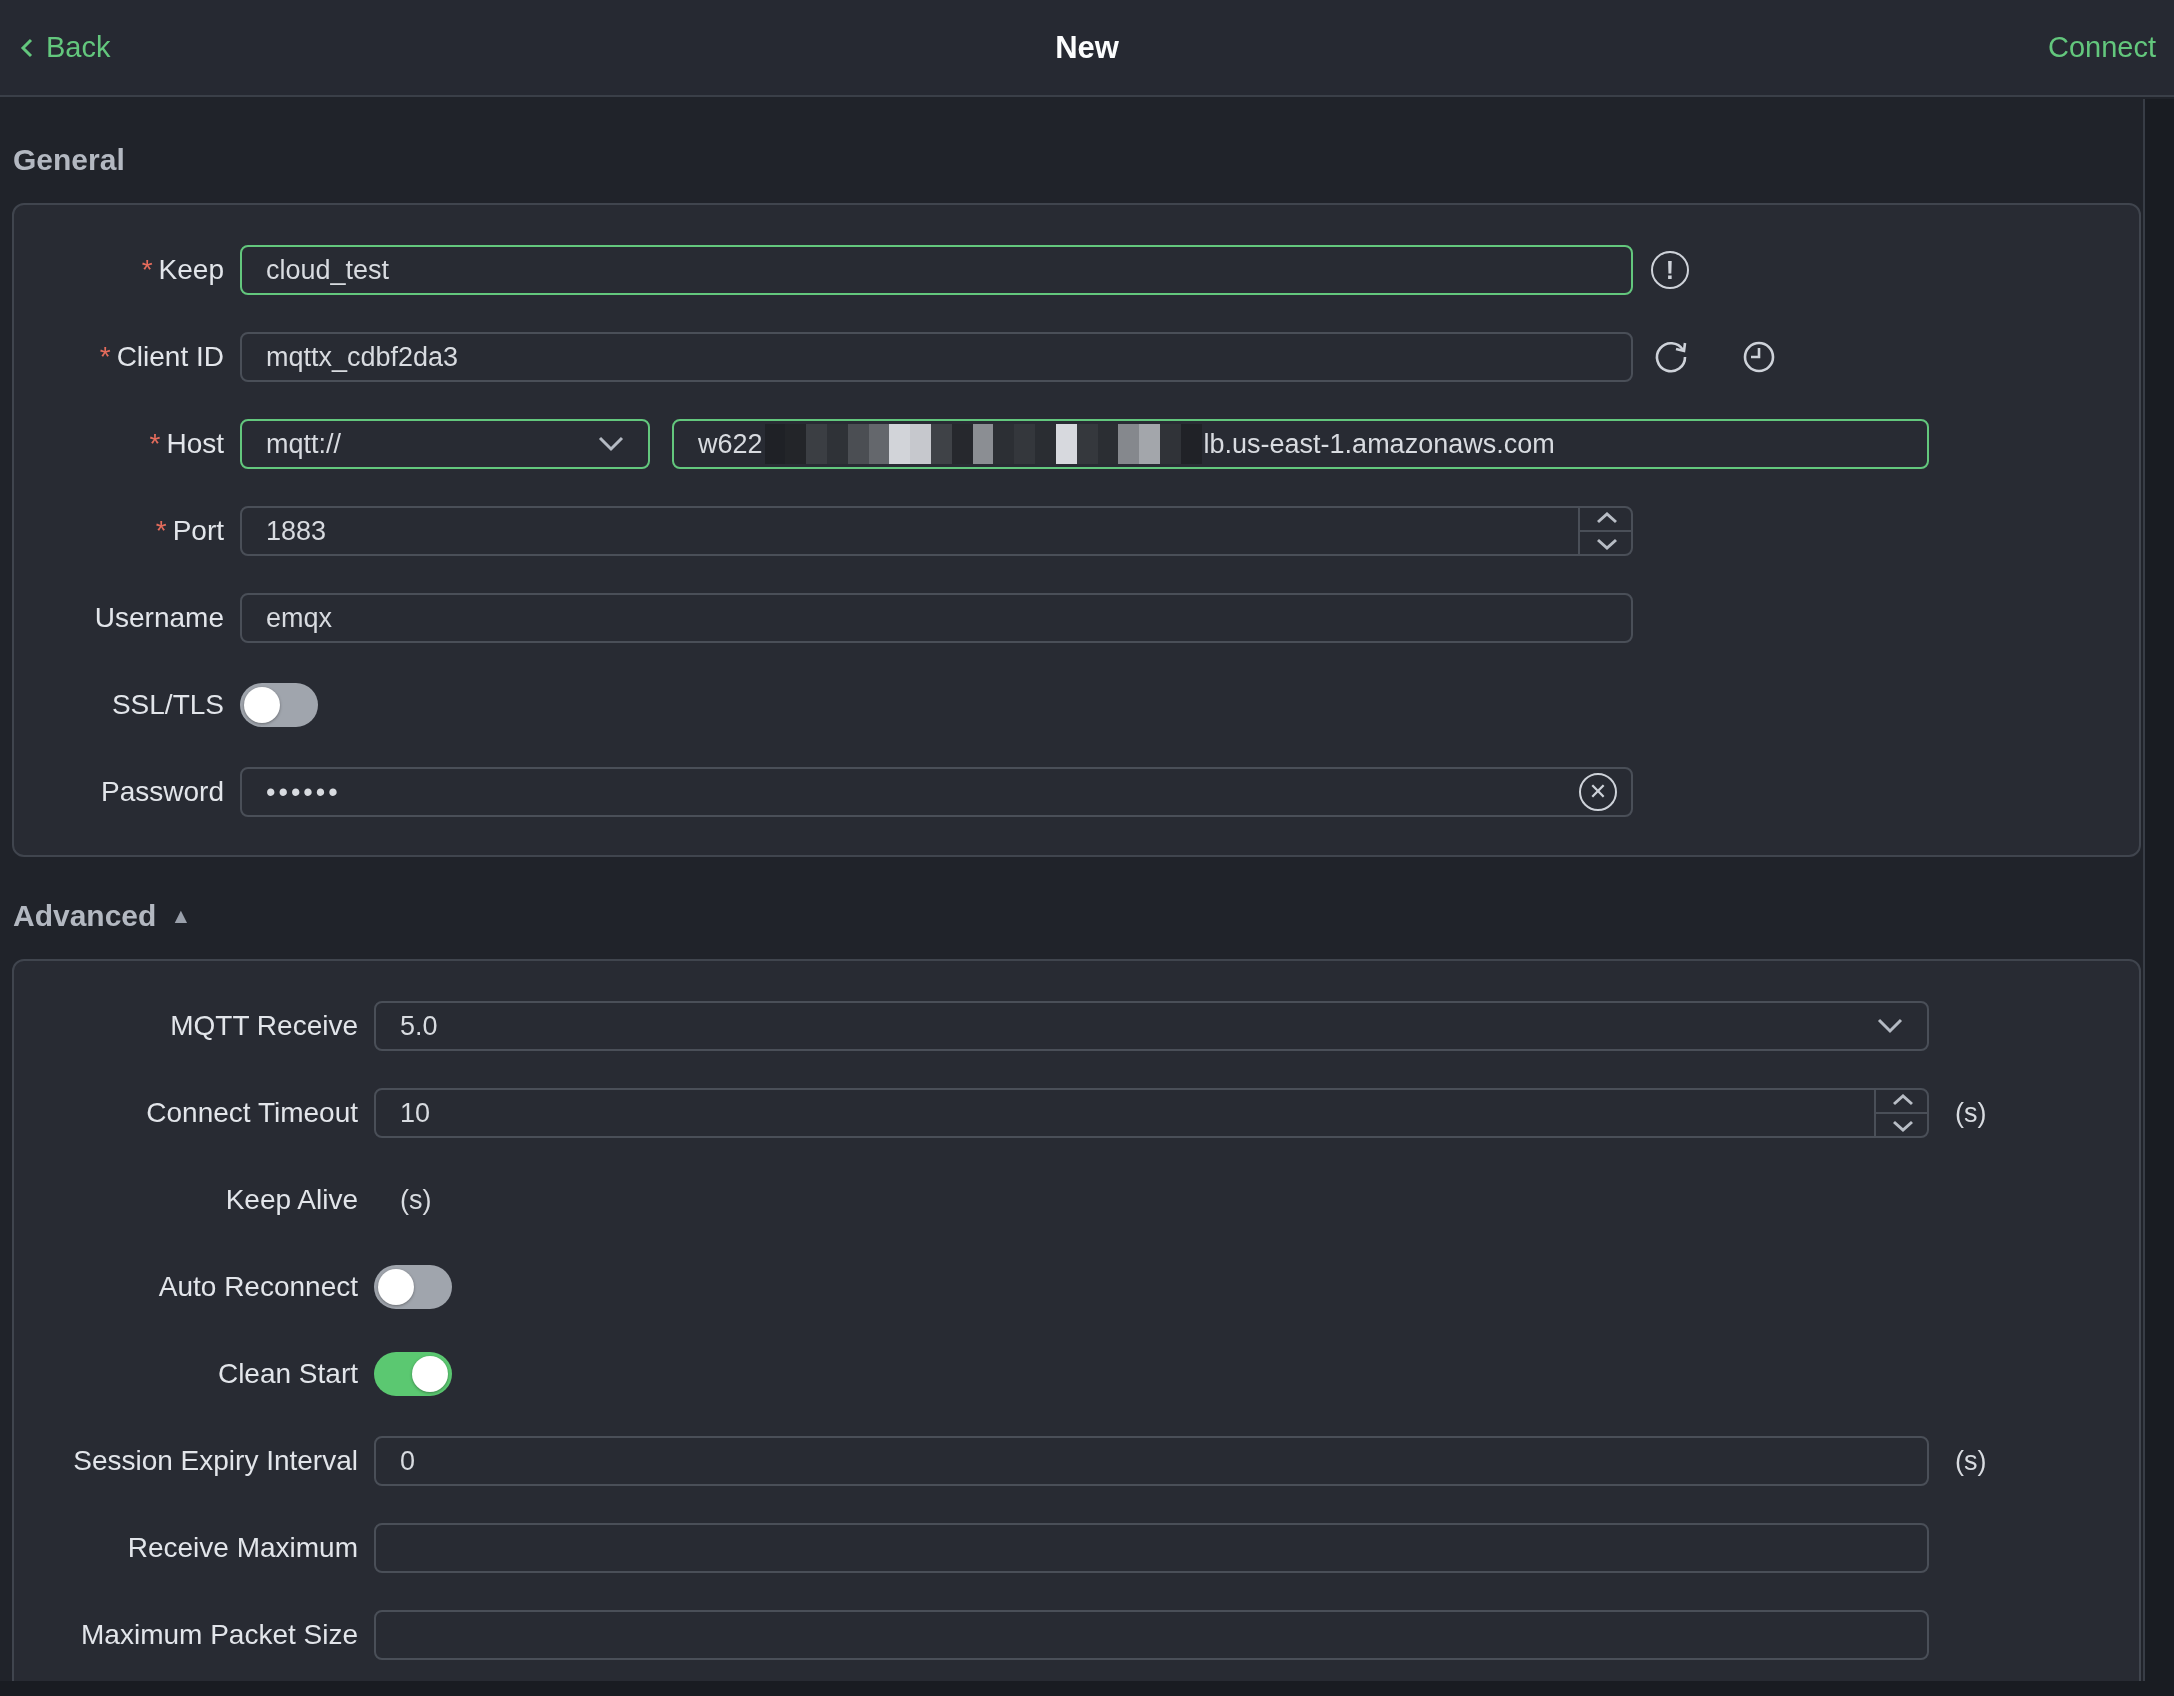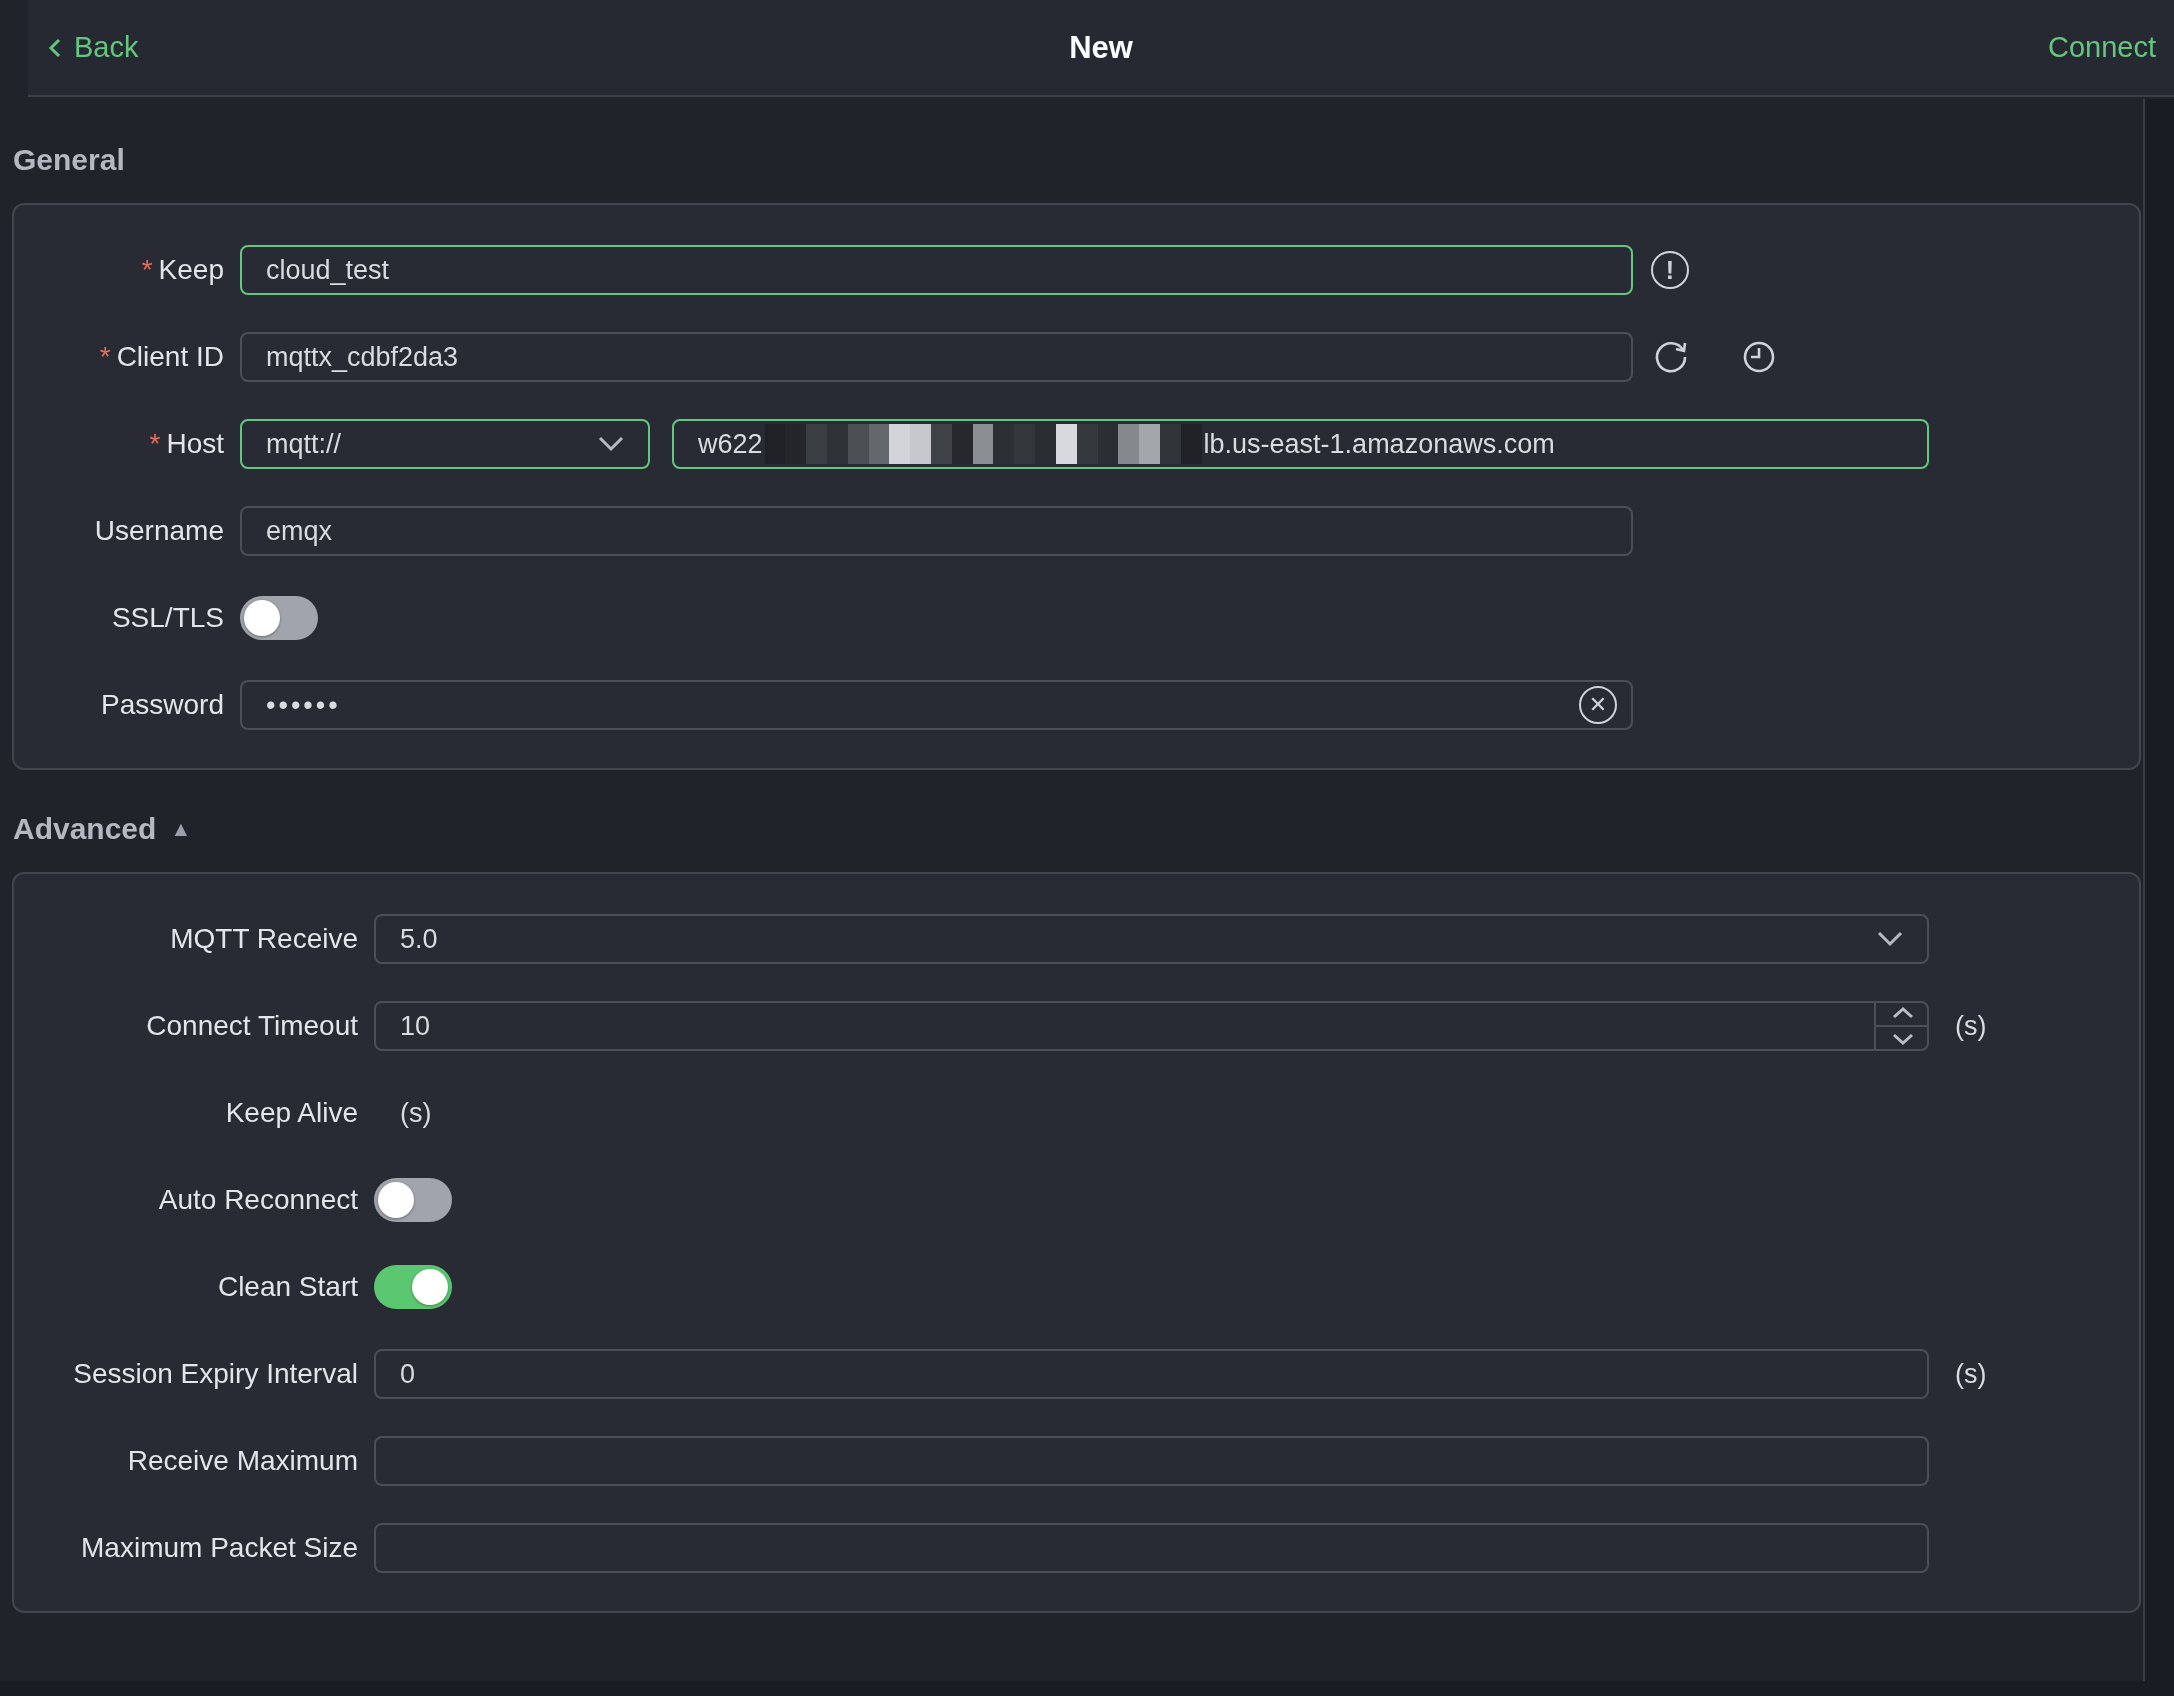--- a/index.html
+++ b/index.html
@@ -9,21 +9,20 @@
     font-family:"Liberation Sans", sans-serif;
     color:#e2e5ea;
     position:relative;
   }
   
   .topbar {
     position:relative; height:97px; background:#262932;
     border-bottom:2px solid #3a3f48;
     display:flex; align-items:center; justify-content:space-between;
     padding:0 18px;
-    margin-left:28px;
   }
   .link { color:#63c77d; font-size:29px; cursor:pointer; display:flex; align-items:center; gap:8px; }
   .title { position:absolute; left:50%; top:50%; transform:translate(-50%,-50%);
     font-size:31px; font-weight:bold; color:#fcfdfe; }
   .chev-left { width:20px; height:20px; stroke:#63c77d; stroke-width:3; fill:none; }
   
   .section-title {
     margin:46px 0 0 13px; font-size:30px; font-weight:bold; color:#b3b8c1;
     display:flex; align-items:center; gap:14px;
   }
@@ -175,20 +174,38 @@
           <i style="background: rgb(43, 46, 51);"></i>
           <i style="background: rgb(133, 136, 141);"></i>
           <i style="background: rgb(163, 166, 171);"></i>
           <i style="background: rgb(48, 51, 56);"></i>
           <i style="background: rgb(32, 34, 39);"></i>
         </span>
       <span>lb.us-east-1.amazonaws.com</span>
     </div>
   </div>
 
+  <div class="row">
+    <div class="lbl g-lbl"><span class="req">*</span><span>Port</span></div>
+    <div class="num-wrap g-w">
+      <input class="inp" value="1883" style="">
+      <div class="spinner">
+        <div class="spin-btn">
+            <svg class="spin-chev" viewBox="0 0 22 12">
+              <polyline points="2,10 11,2 20,10"></polyline>
+            </svg>
+          </div>
+        <div class="spin-btn">
+            <svg class="spin-chev" viewBox="0 0 22 12">
+              <polyline points="2,2 11,10 20,2"></polyline>
+            </svg>
+          </div>
+      </div>
+    </div>
+  </div>
 
   <div class="row">
     <div class="lbl g-lbl">Username</div>
     <input class="inp g-w" value="emqx" style="">
   </div>
 
   <div class="row">
     <div class="lbl g-lbl">SSL/TLS</div>
     <div class="toggle"></div>
   </div>

